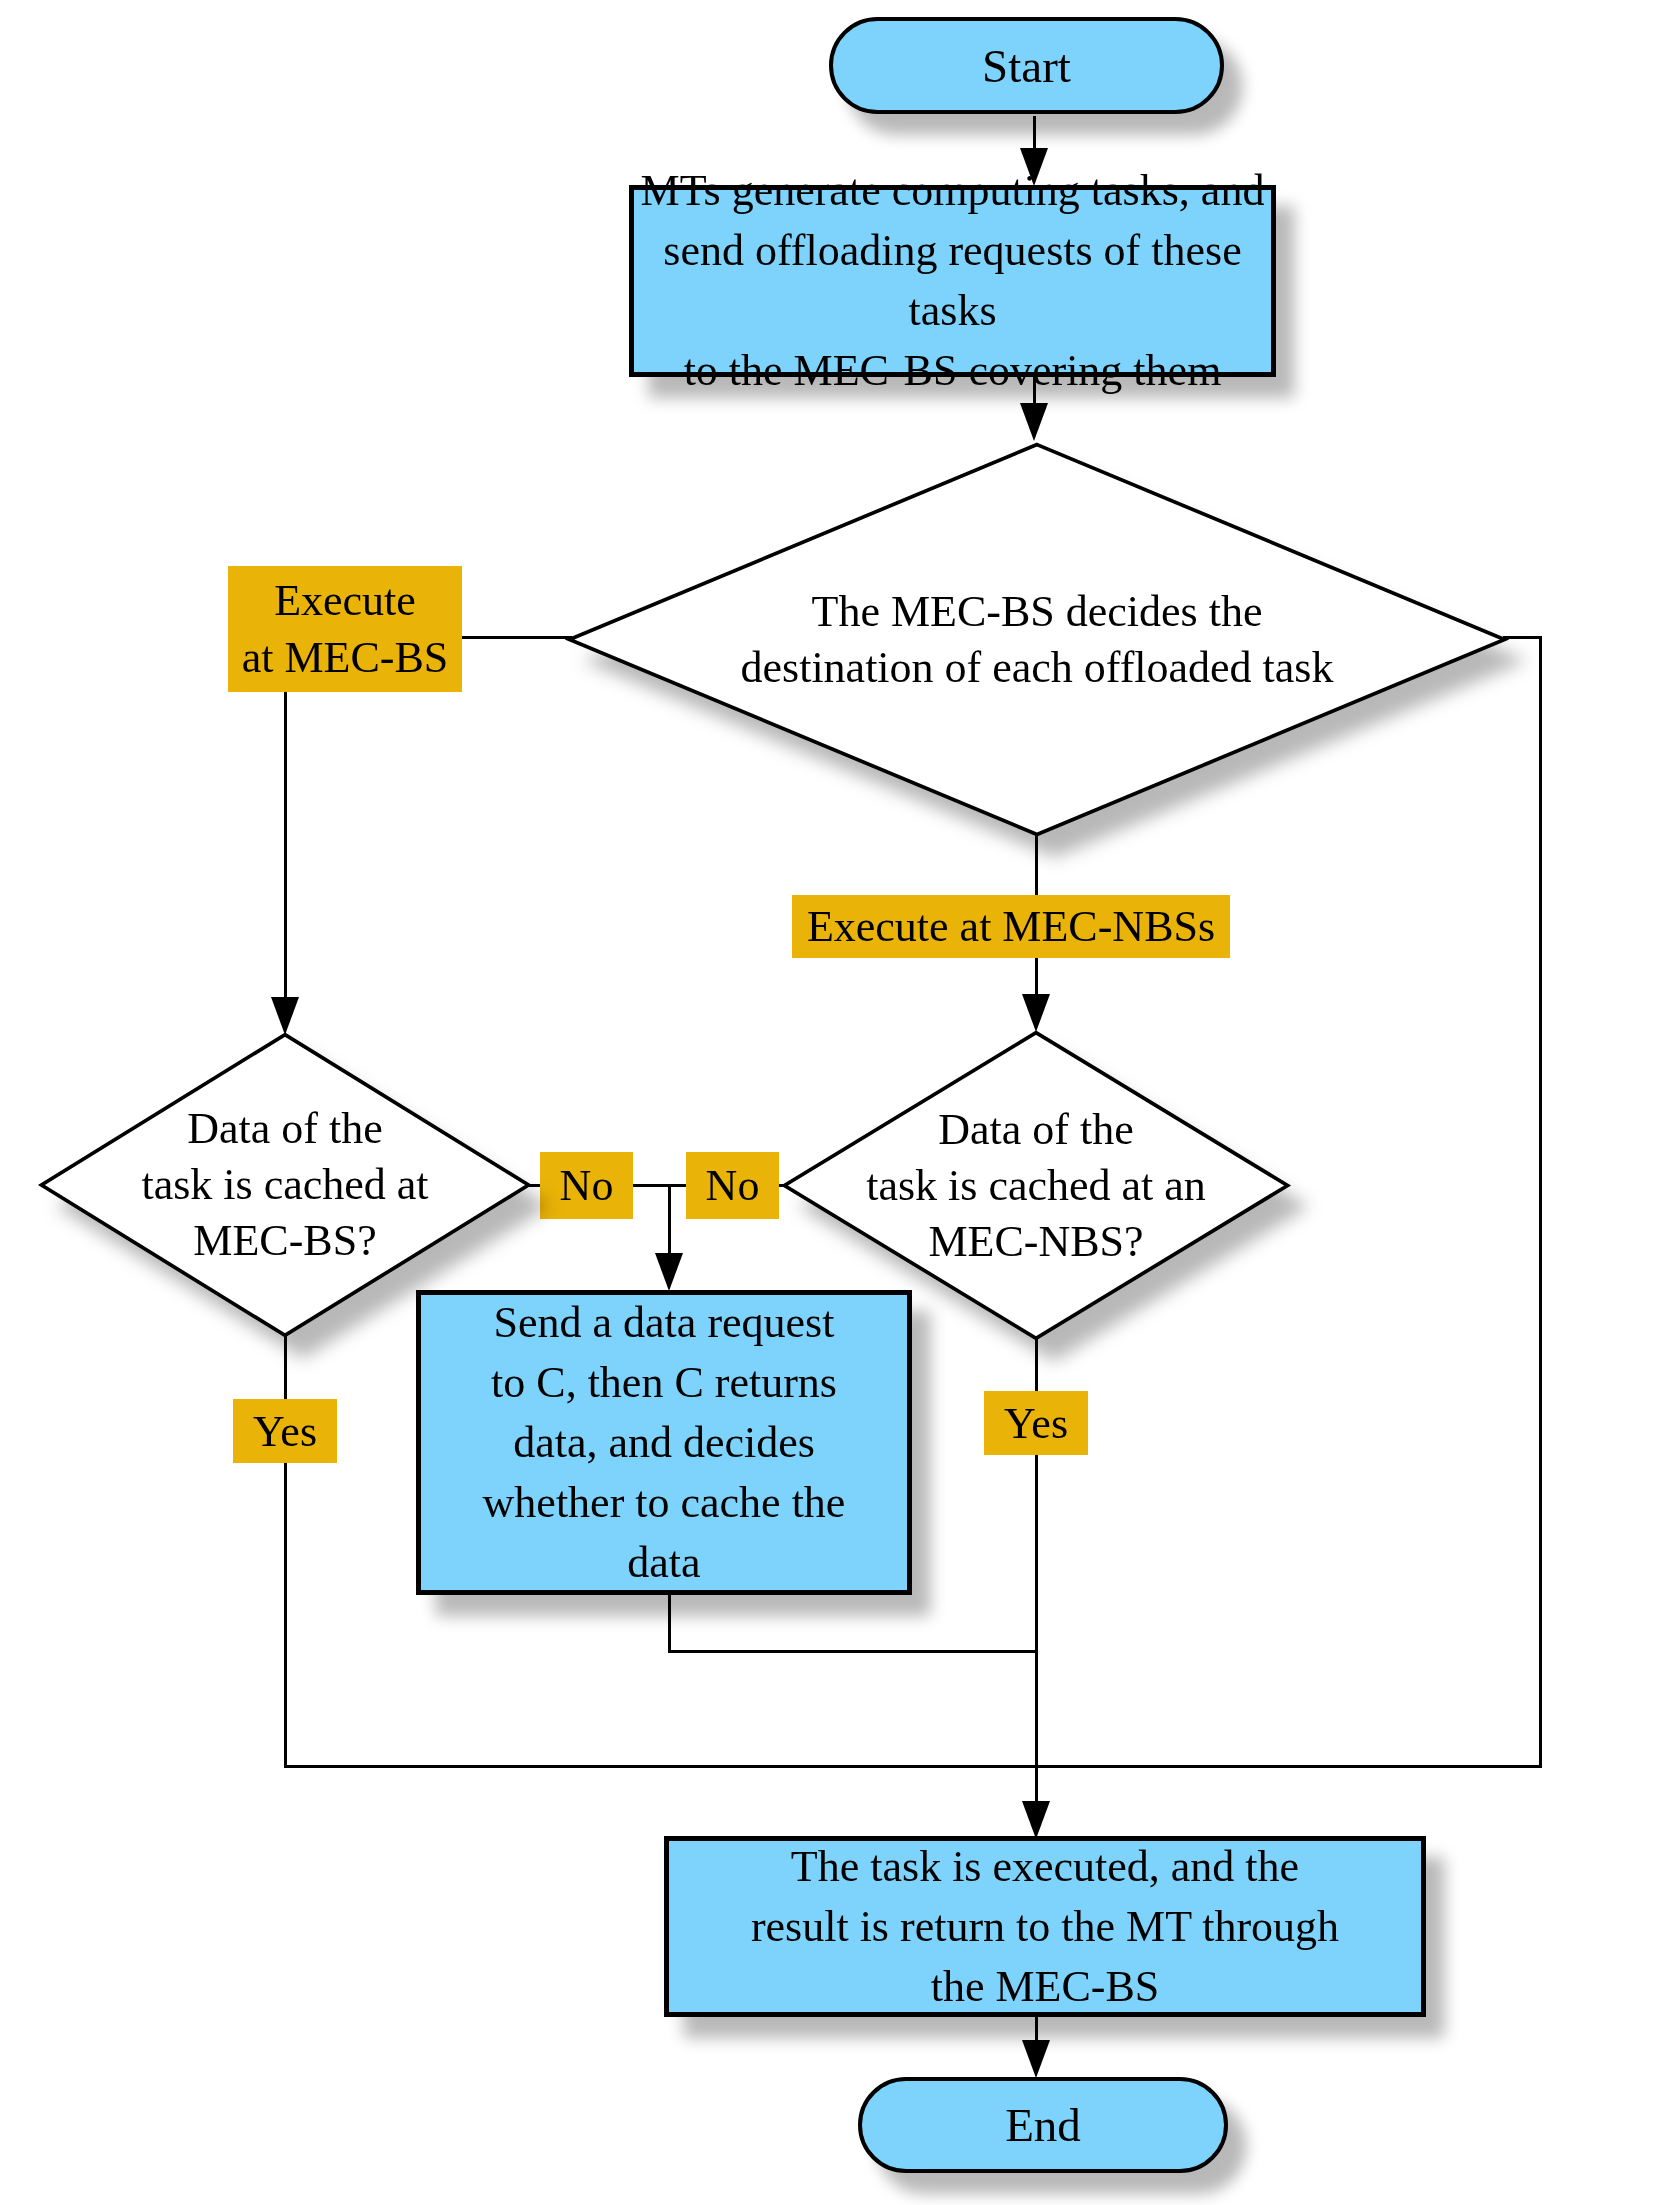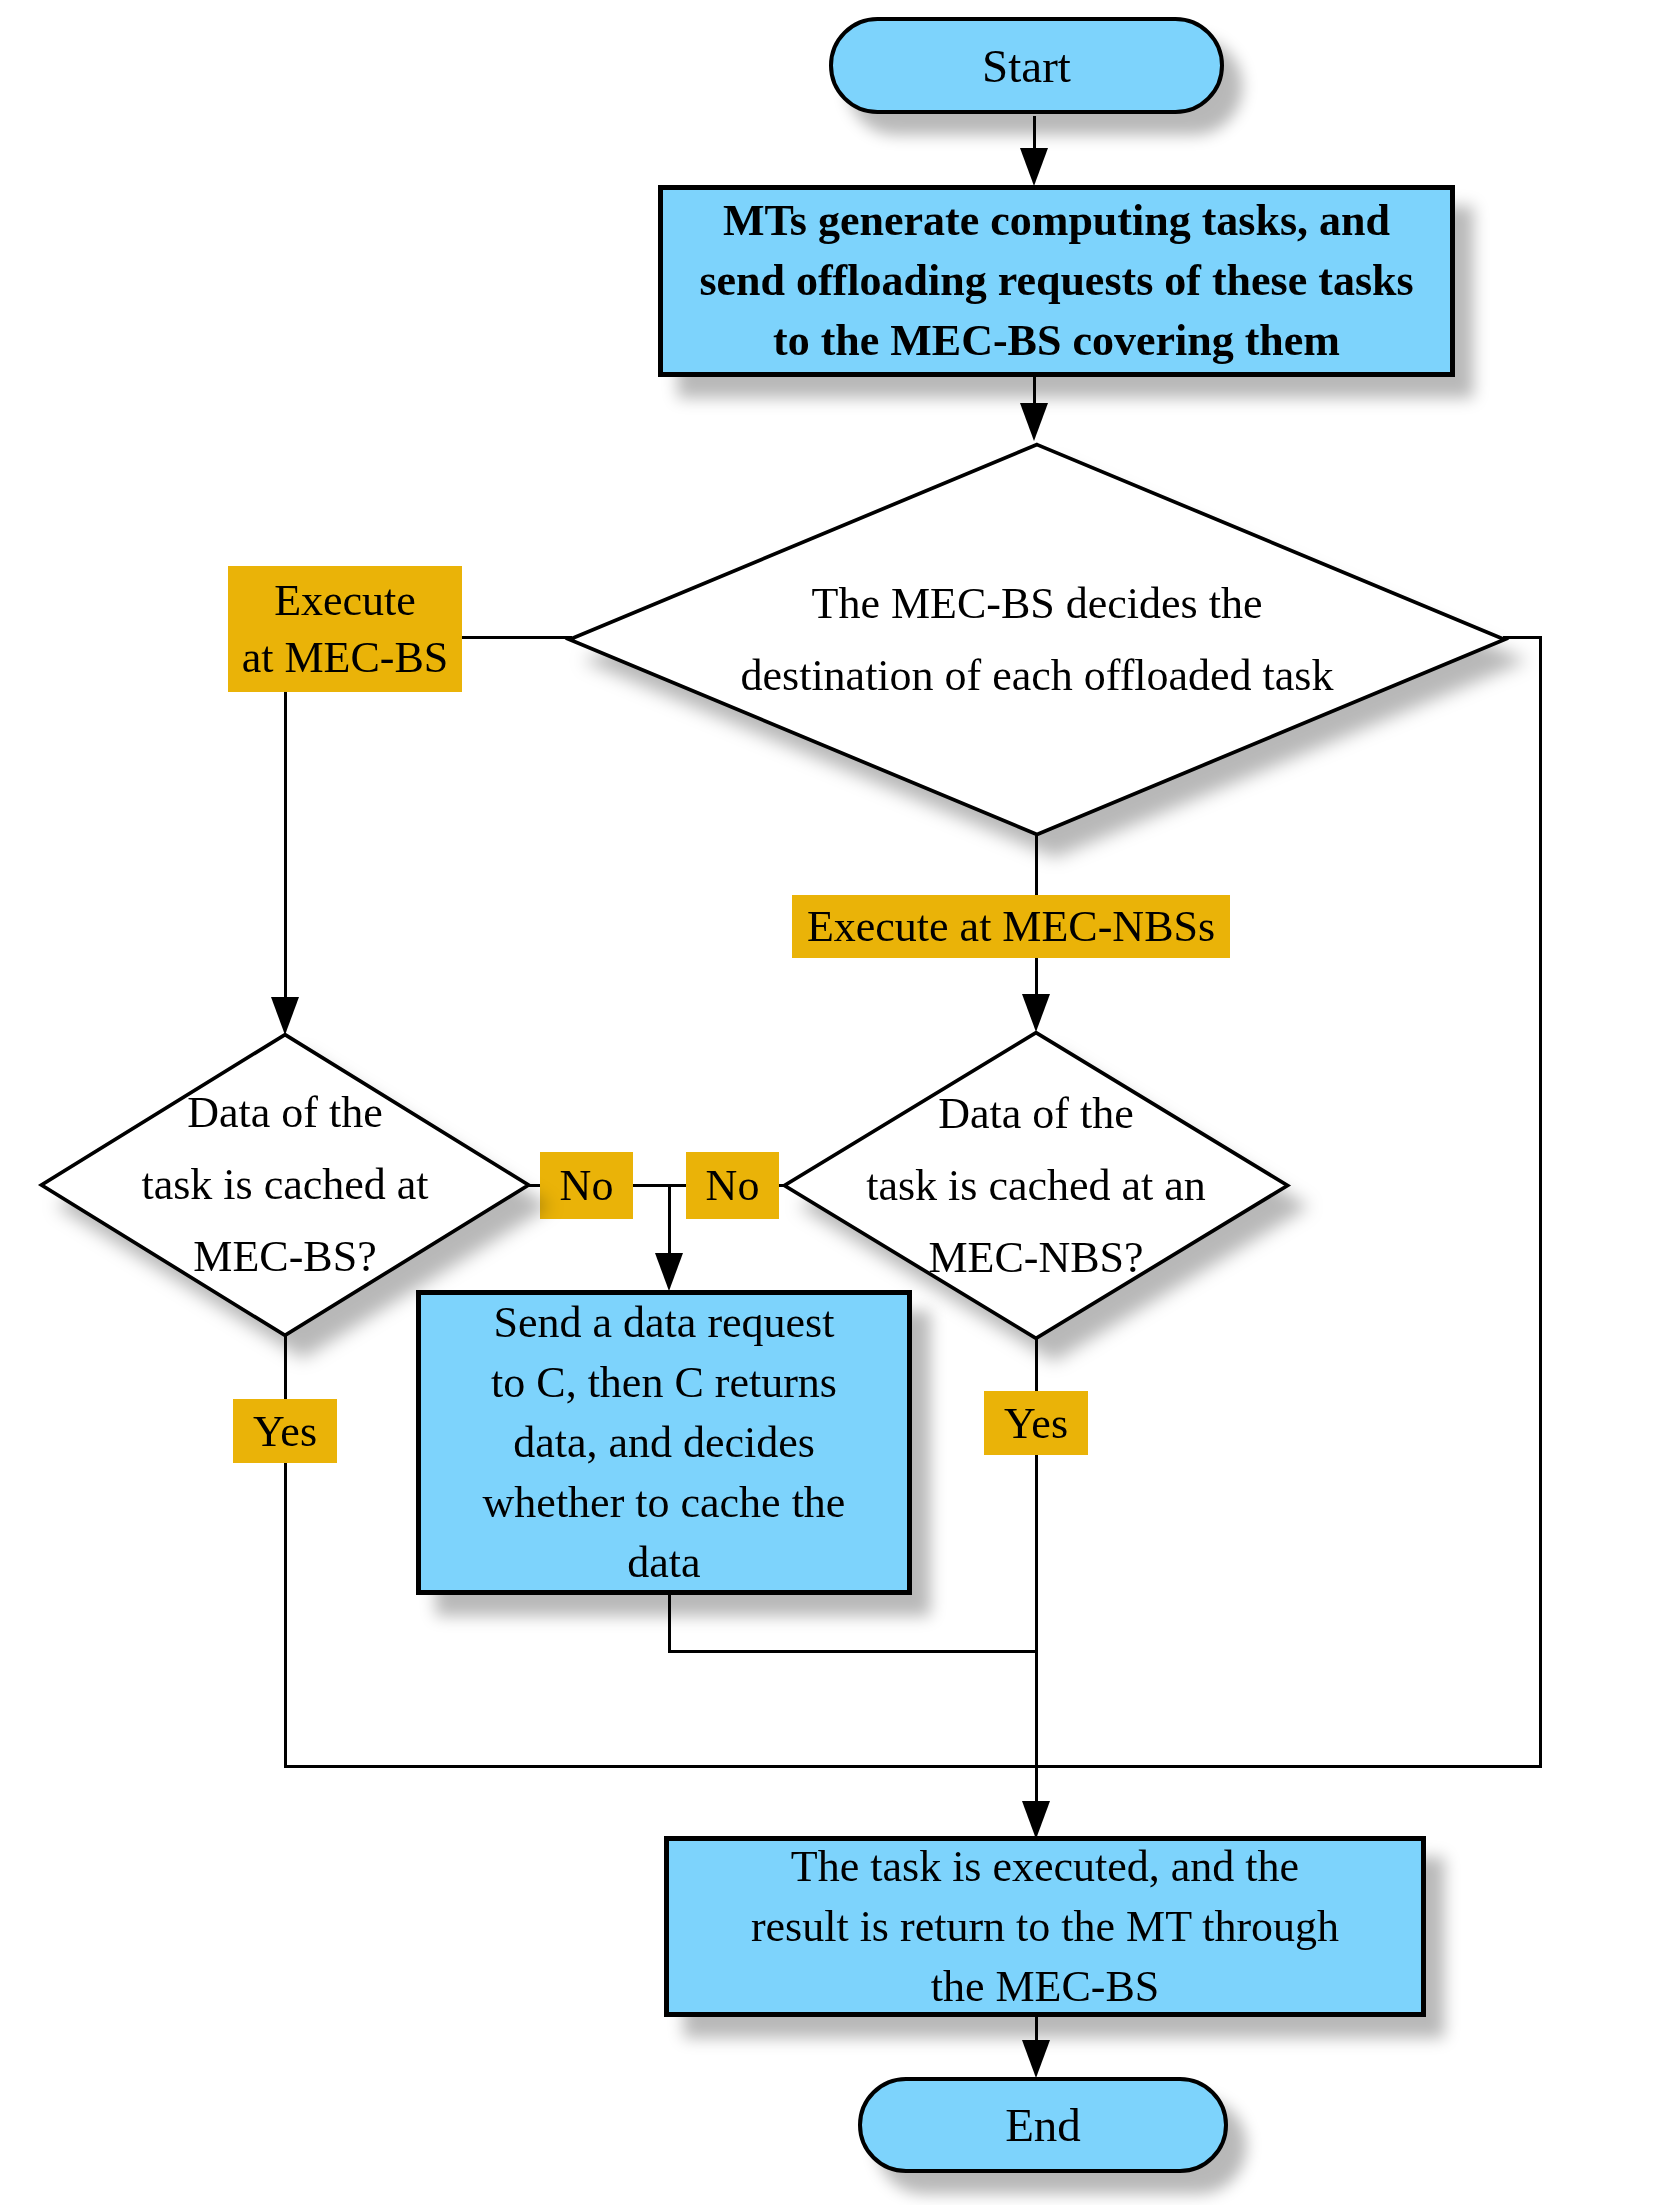--- a/index.html
+++ b/index.html
@@ -65,21 +65,21 @@
   }
   .diamond-text {
     position: absolute;
     inset: 0;
     display: flex;
     align-items: center;
     justify-content: center;
     text-align: center;
     white-space: pre-line;
     font-size: 44px;
-    line-height: 72px;
+    line-height: 56px;
     z-index: 4;
   }
   
   .edge-label {
     position: absolute;
     background: #eab308;
     display: flex;
     align-items: center;
     justify-content: center;
     text-align: center;
@@ -129,21 +129,21 @@
   <div class="edge-label" style="left:228px; top:566px; width:234px; height:126px;">Execute
 at MEC-BS</div>
   <div class="edge-label" style="left:792px; top:895px; width:438px; height:63px;">Execute at MEC-NBSs</div>
   <div class="edge-label" style="left:540px; top:1152px; width:93px; height:67px;">No</div>
   <div class="edge-label" style="left:686px; top:1152px; width:93px; height:67px;">No</div>
   <div class="edge-label" style="left:233px; top:1399px; width:104px; height:64px;">Yes</div>
   <div class="edge-label" style="left:984px; top:1391px; width:104px; height:64px;">Yes</div>
 
   <div class="shape stadium" style="left:829px; top:17.3px; width:395px; height:97px;">Start</div>
 
-  <div class="shape" style="left:658px; top:185px; width:797px; height:192px;font-weight:bold;">MTs generate computing tasks, and
+  <div class="shape" style="left:629px; top:185px; width:647px; height:192px;">MTs generate computing tasks, and
 send offloading requests of these tasks
 to the MEC-BS covering them</div>
 
   <div class="diamond-wrap" style="left:567px; top:442px; width:940px; height:395px;">
     <svg width="940" height="395" viewBox="0 0 1524 640">
       <polygon points="762,4 1520,320 762,636 4,320" fill="#ffffff" stroke="#000000" stroke-width="6"></polygon>
     </svg>
     <div class="diamond-text">The MEC-BS decides the
 destination of each offloaded task</div>
   </div>

